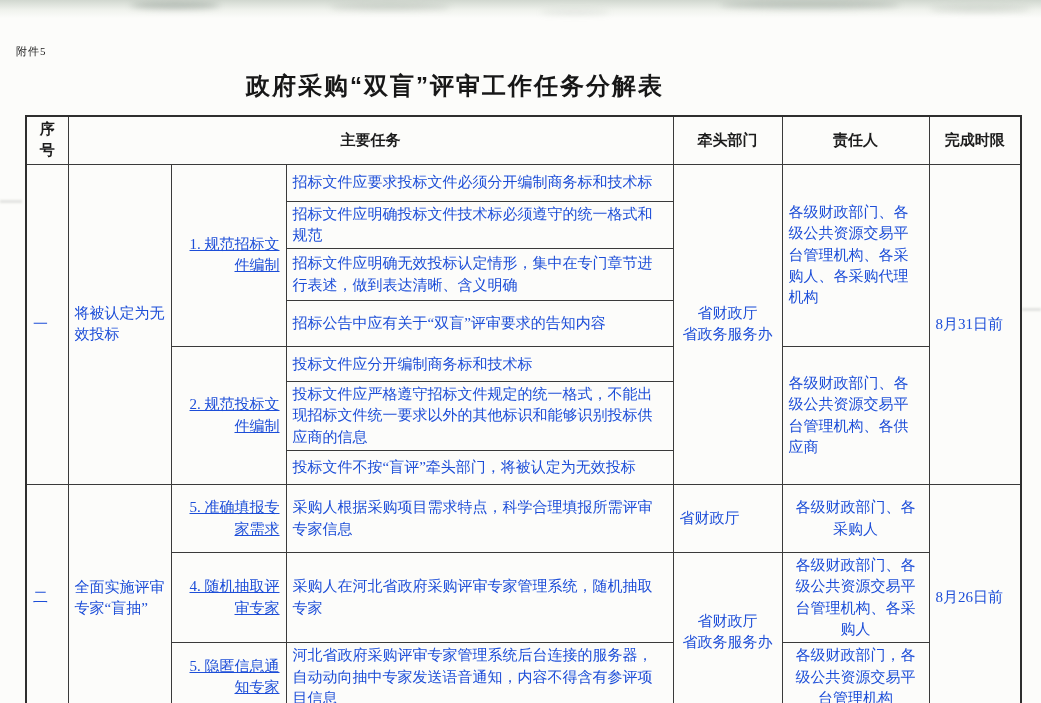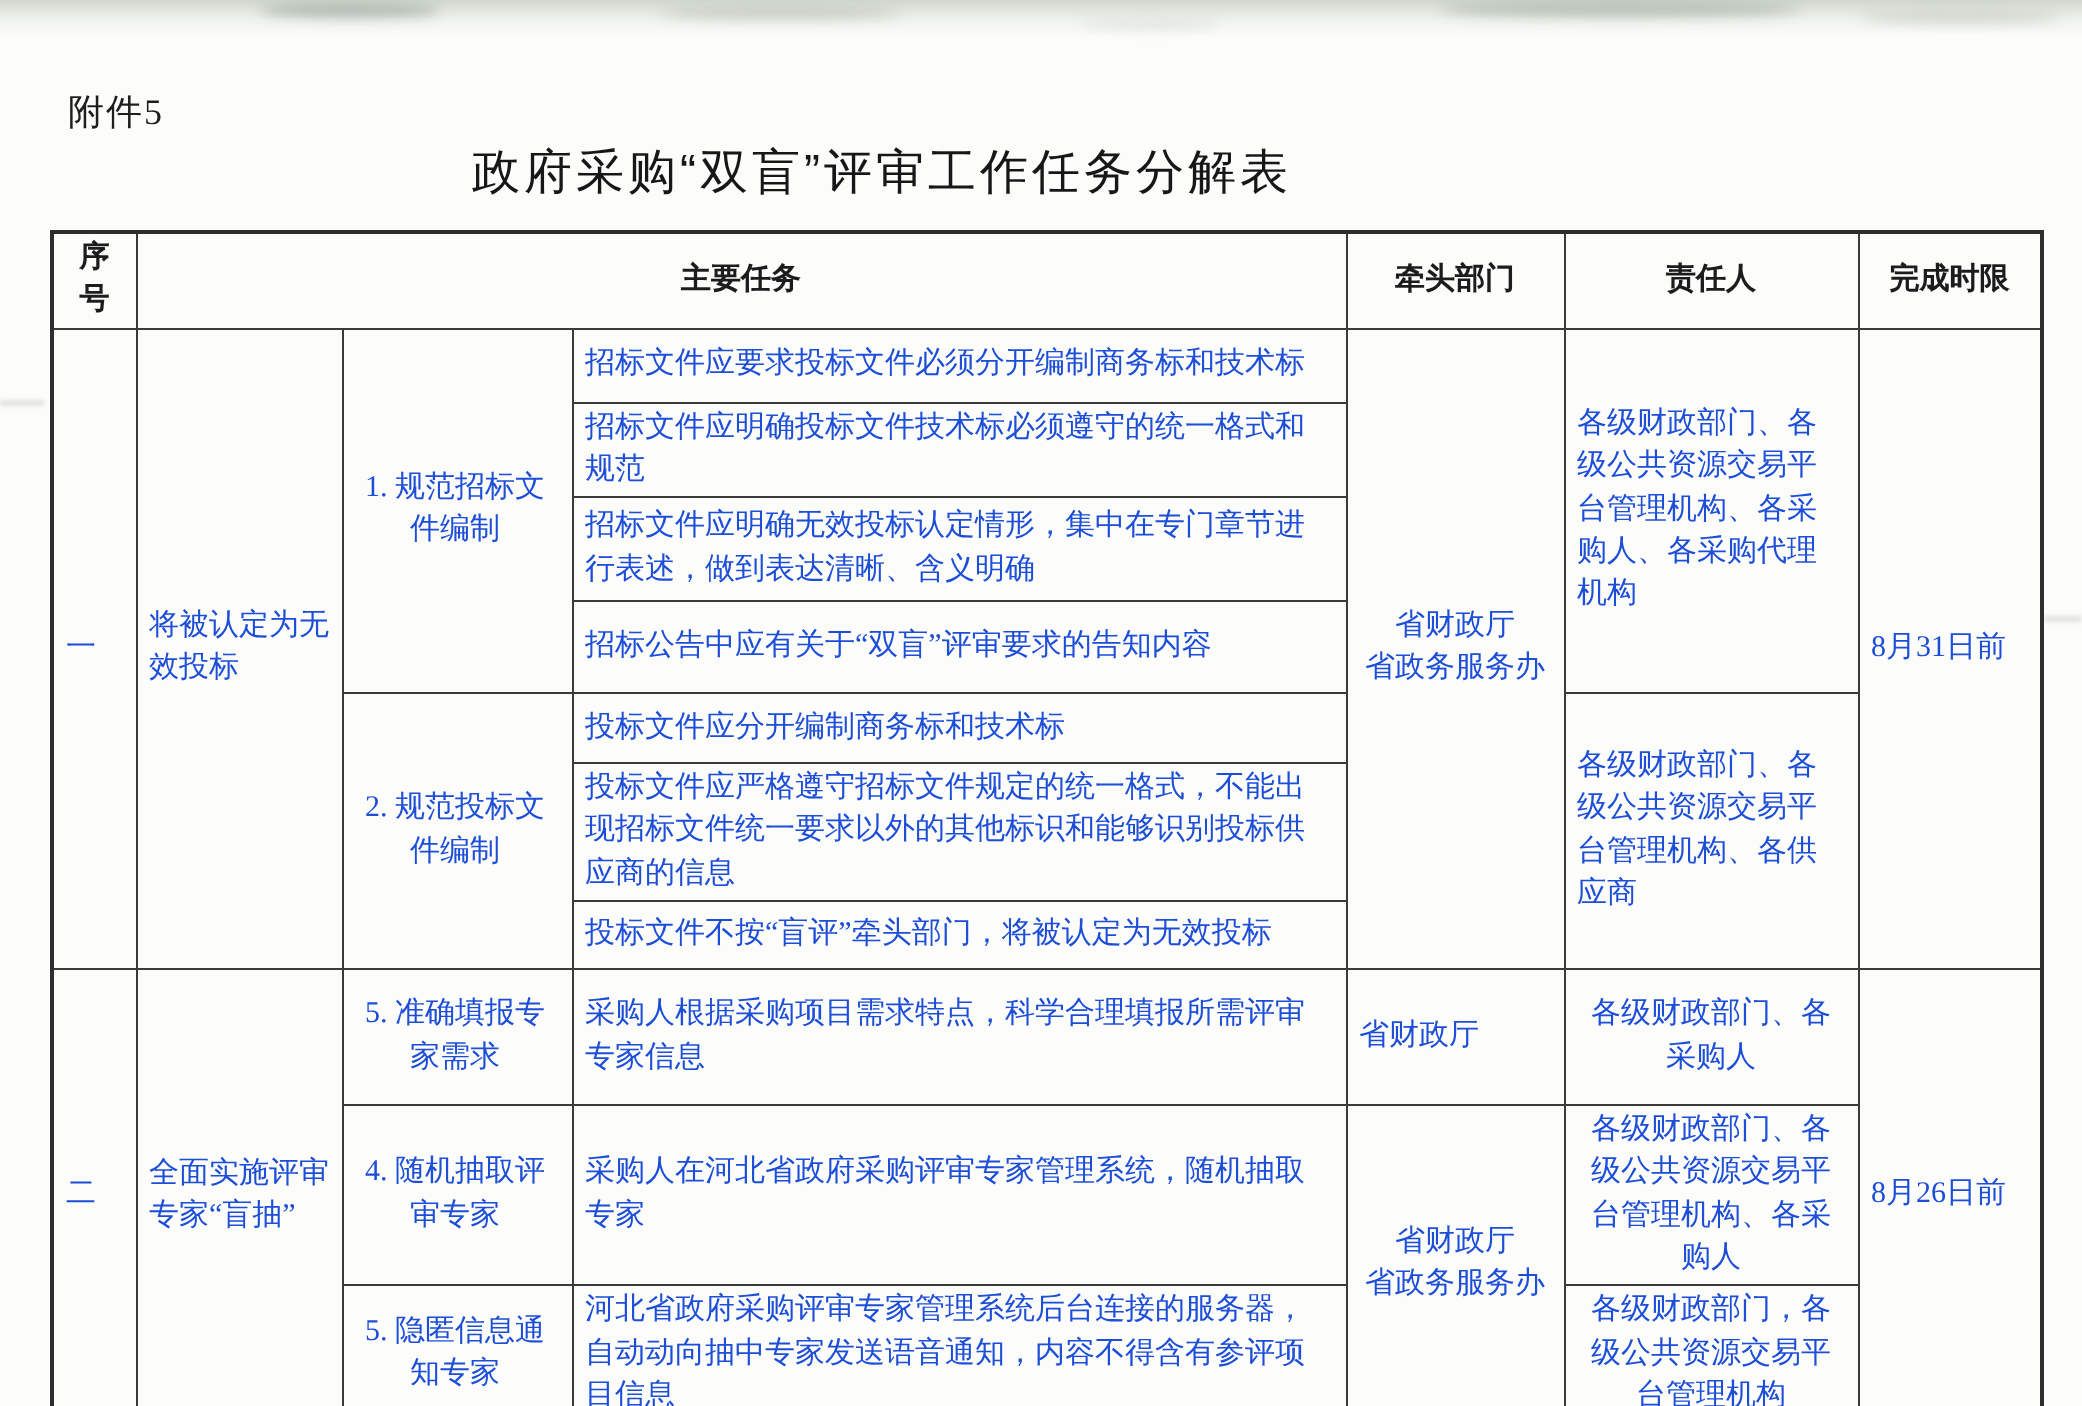--- a/index.html
+++ b/index.html
@@ -19,26 +19,26 @@
   .sm1{top:2px;left:130px;width:90px;height:7px;background:rgba(70,85,75,.30);}
   .sm2{top:4px;left:330px;width:120px;height:6px;background:rgba(90,105,92,.22);}
   .sm3{top:1px;left:720px;width:180px;height:8px;background:rgba(80,95,84,.25);}
   .sm4{top:6px;left:930px;width:100px;height:6px;background:rgba(100,115,100,.20);}
   .sm5{top:10px;left:540px;width:70px;height:5px;background:rgba(120,135,120,.15);}
   .streak{position:absolute;height:3px;filter:blur(1px);background:rgba(150,155,148,.25);pointer-events:none;}
   .st1{top:200px;left:0;width:22px;}
   .st2{top:308px;left:1022px;width:19px;}
 
   .attachment{
-    position:absolute;top:44px;left:34px;
-    font-size:18px;letter-spacing:1px;
+    position:absolute;top:44px;left:16px;
+    font-size:11px;letter-spacing:1px;
   }
   .doc-title{
-    position:absolute;top:70px;left:2px;width:878px;
-    text-align:center;font-weight:normal;font-size:24px;letter-spacing:2px;
+    position:absolute;top:70px;left:16px;width:878px;
+    text-align:center;font-weight:bold;font-size:24px;letter-spacing:2px;
     font-family:"Liberation Sans","DejaVu Sans",sans-serif;
     color:#171717;
   }
 
   table.task-table{
     position:absolute;top:115px;left:25px;
     width:995px;border-collapse:collapse;table-layout:fixed;
     border:2px solid #2e2e2e;
   }
   .task-table th,.task-table td{
@@ -47,21 +47,21 @@
     font-size:15px;line-height:1.42;
     vertical-align:middle;
     overflow:hidden;
     color:#1d4ed8;
   }
   .task-table th{
     font-weight:bold;text-align:center;font-size:15px;color:#1c1c1c;
   }
   td.center{text-align:left;}
   td.detail{text-align:left;}
-  td.task{text-align:center;padding-left:4px;}
+  td.task{text-align:right;padding-left:4px;text-decoration:underline;}
   td.prelines{white-space:pre-line;text-align:center;}
   td.resp-left{text-align:center;}
 </style>
 </head>
 <body>
 
 <div class="scan-band"></div>
 <div class="smudge sm1"></div>
 <div class="smudge sm2"></div>
 <div class="smudge sm3"></div>

